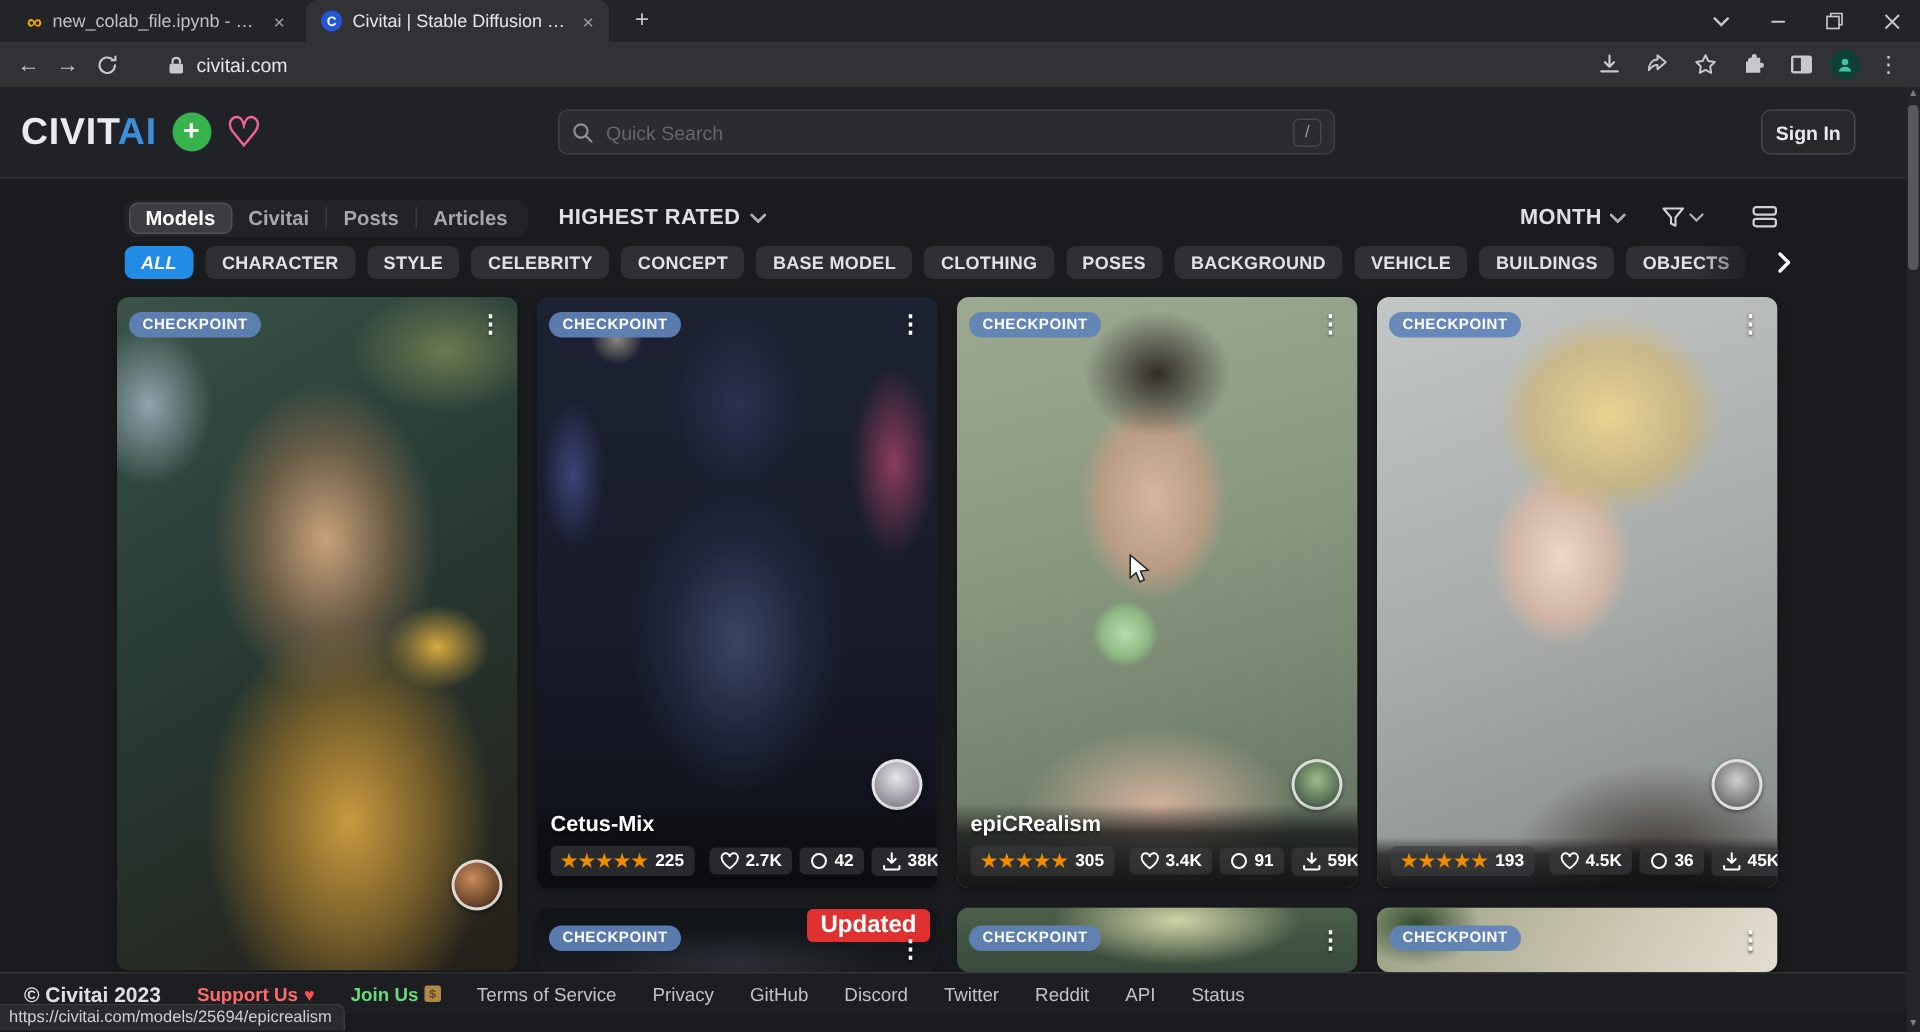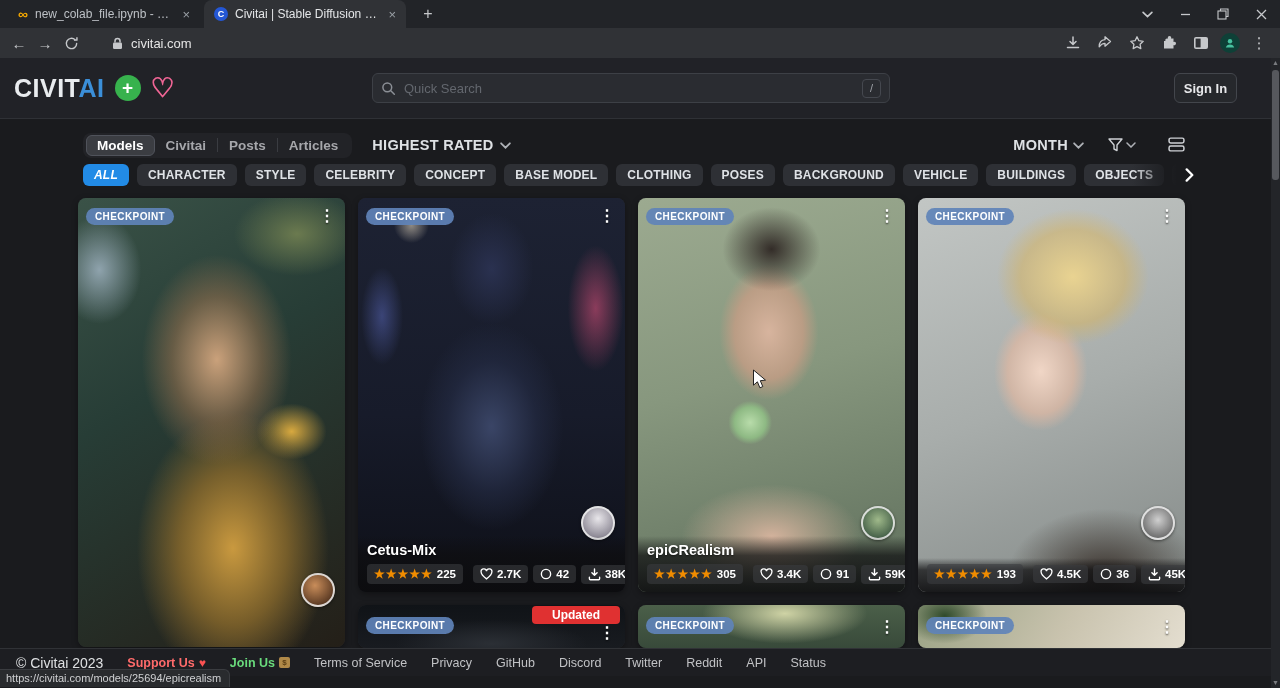--- a/index.html
+++ b/index.html
@@ -100,22 +100,22 @@
       radial-gradient(130px 90px at 70% 96%, #3a322c 0%, rgba(58,50,44,0) 75%),
       linear-gradient(160deg, #c2c6c4 0%, #a8adab 50%, #848a88 100%); }
   .img5 { background: radial-gradient(120px 30px at 50% 90%, #2b2f35 0%, rgba(43,47,53,0) 80%),
                       linear-gradient(180deg, #101317 0%, #181b20 100%); }
   .img6 { background: radial-gradient(110px 40px at 55% 20%, #cfd3a5 0%, rgba(207,211,165,0) 75%),
                       linear-gradient(180deg, #4b5f49 0%, #384a3a 100%); }
   .img7 { background: radial-gradient(60px 40px at 10% 25%, #2f4a2b 0%, rgba(47,74,43,0) 70%),
                       linear-gradient(120deg, #9aa284 0%, #c9c3ae 55%, #e4ded0 100%); }
   .badge-cp { position:absolute; left:8px; top:10px; background:rgba(95,131,185,.92); color:#fff;
               font-size:10px; font-weight:700; letter-spacing:.4px; padding:3px 9px; border-radius:10px; }
-  .badge-upd { position:absolute; right:5px; top:1px; background:#e03131; color:#fff; font-size:12px;
-               font-weight:600; padding:2px 20px; border-radius:4px; }
+  .badge-upd { position:absolute; right:5px; top:1px; background:#e03131; color:#fff; font-size:16px;
+               font-weight:600; padding:2px 9px; border-radius:4px; }
   .kebab { position:absolute; right:6px; top:6px; color:#fff; font-size:16px; font-weight:700;
            text-shadow:0 1px 2px rgba(0,0,0,.7); padding:2px 4px; }
   .avatar { position:absolute; width:34px; height:34px; border-radius:50%;
             border:2px solid rgba(240,240,240,.85); box-shadow:0 1px 3px rgba(0,0,0,.5); }
   .av1 { right:10px; bottom:40px; background:radial-gradient(circle at 40% 35%, #c98d5a, #5b3a23 75%); }
   .av2 { right:10px; bottom:52px; background:radial-gradient(circle at 50% 35%, #e8e6ea, #8e8a96 75%); }
   .av3 { right:10px; bottom:52px; background:radial-gradient(circle at 50% 40%, #9fb98a, #47624a 75%); }
   .av4 { right:10px; bottom:52px; background:radial-gradient(circle at 50% 40%, #cfcfcf, #6f6f6f 75%); }
   .card-foot { position:absolute; left:0; right:0; bottom:0; padding:6px 9px 8px;
                background:linear-gradient(to bottom, rgba(16,16,18,0) 0%, rgba(14,14,16,.72) 35%, rgba(12,12,14,.9) 100%); }
@@ -125,21 +125,21 @@
           padding:3px 7px; color:#fff; font-size:11.5px; font-weight:700; }
   .stars { color:#f08c00; font-size:12px; letter-spacing:1px; }
   .stats .spacer { flex:1; }
   .name-only { position:absolute; left:0; right:0; bottom:0; height:44px; padding:0 10px;
                display:flex; align-items:flex-end; padding-bottom:9px;
                background:linear-gradient(to bottom, rgba(12,12,14,0), rgba(12,12,14,.85)); }
 
   
   .site-footer { position:absolute; left:0; top:648px; width:1280px; height:28px; background:#1d1e22;
                  border-top:1px solid #303236; display:flex; align-items:center; padding:0 16px; gap:24px; }
-  .copyright { color:#dee0e2; font-size:14px; font-weight:400; }
+  .copyright { color:#dee0e2; font-size:14px; font-weight:700; }
   .flink { color:#c1c2c5; font-size:12.5px; font-weight:500; white-space:nowrap; }
   .flink.red { color:#ff6b6b; font-weight:700; display:flex; gap:4px; align-items:center; }
   .flink.green { color:#69db7c; font-weight:700; display:flex; gap:4px; align-items:center; }
   .heart-red { color:#fa5252; font-size:12px; }
   .money { width:11px; height:11px; background:#b08948; border-radius:2px; color:#5d4015; font-size:8px;
            font-weight:700; display:inline-flex; align-items:center; justify-content:center; }
   .foot-right { margin-left:auto; display:flex; align-items:center; gap:14px; padding-right:58px; }
   .bugs { color:#e9ecef; font-size:12.5px; display:flex; align-items:center; gap:5px; }
   .tofu { width:8px; height:10px; border:1px solid #e9ecef; display:inline-block; }
   .ideas { display:flex; align-items:center; gap:6px; background:rgba(250,176,5,.18); color:#fcc419;

